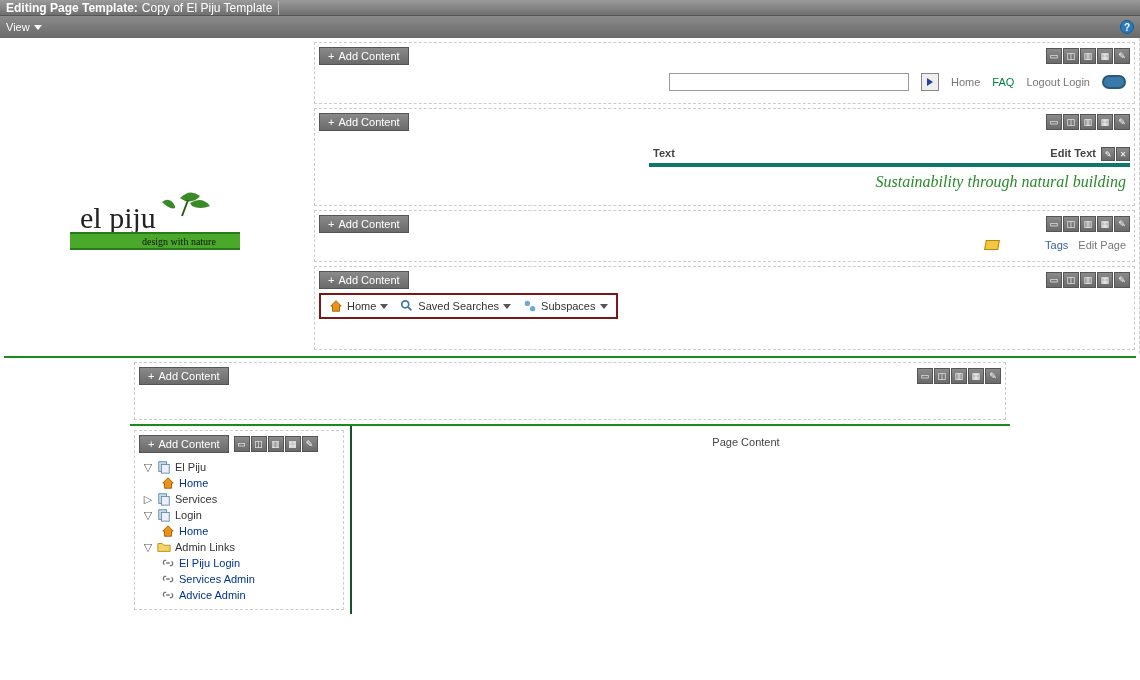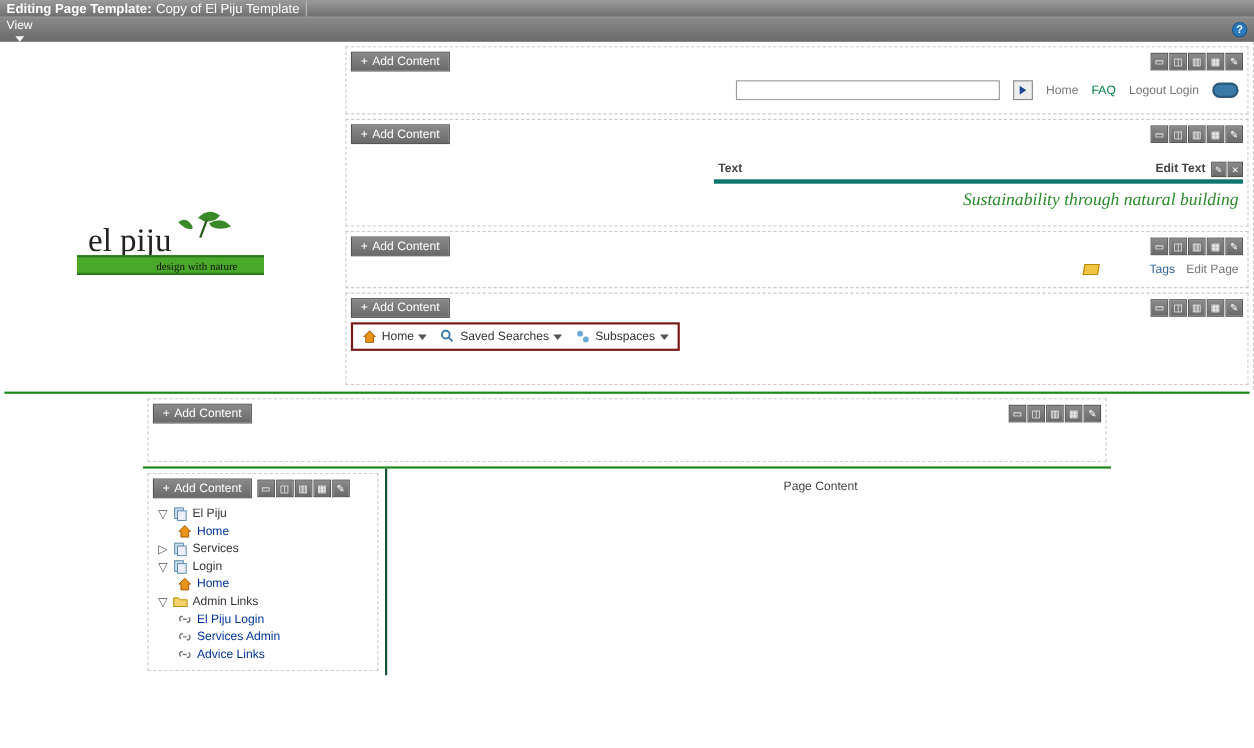--- a/index.html
+++ b/index.html
@@ -1,21 +1,21 @@
 <!DOCTYPE html>
 <html><head>
 <meta charset="utf-8">
 <style>
   * { box-sizing: border-box; margin: 0; padding: 0; }
   body { font-family: Tahoma, Arial, sans-serif; font-size: 11px; color: #333; background: #fff; width: 1140px; }
   .titlebar { background: linear-gradient(#9a9a9a, #6f6f6f); height: 16px; display: flex; align-items: center; padding: 0 6px; color: #fff; font-size: 12px; border-bottom: 1px solid #555; }
   .titlebar .bold { font-weight: bold; margin-right: 4px; }
   .titlebar .sep { width:1px; height:14px; background:#bbb; margin-left:6px; }
   .toolbar { background: linear-gradient(#8a8a8a, #6a6a6a); height: 22px; display: flex; align-items: center; padding: 0 6px; color: #fff; position: relative; }
-  .toolbar .view { cursor: pointer; display: flex; align-items: center; gap: 4px; flex-direction: column; }
+  .toolbar .view { cursor: pointer; display: flex; align-items: center; gap: 4px; }
   .toolbar .help { margin-left: auto; width: 14px; height: 14px; border-radius: 50%; background: #2b7abf; color: #fff; display: flex; align-items: center; justify-content: center; font-size: 10px; font-weight: bold; cursor: pointer; border:1px solid #1a5a8a;}
   .caret { width: 0; height: 0; border-left: 4px solid transparent; border-right: 4px solid transparent; border-top: 5px solid #fff; }
   .caret-dk { border-top-color: #555; }
 
   .main { display: flex; }
   .leftcol { width: 310px; min-width: 310px; }
   .rightcol { flex: 1; border-right: 1px dashed #ccc; }
 
   .logo-wrap { padding: 10px; display:flex; flex-direction:column; align-items:center; margin-top:140px;}
 
@@ -297,21 +297,21 @@
         <div class="node leaf">
           <svg class="icon" viewBox="0 0 16 16">
               <path d="M4 10 a3 3 0 0 1 0-5 l2 0 M12 6 a3 3 0 0 1 0 5 l-2 0 M6 8 L10 8" stroke="#777" stroke-width="1.5" fill="none"></path>
             </svg>
           <span class="node-link">Services Admin</span>
         </div>
         <div class="node leaf">
           <svg class="icon" viewBox="0 0 16 16">
               <path d="M4 10 a3 3 0 0 1 0-5 l2 0 M12 6 a3 3 0 0 1 0 5 l-2 0 M6 8 L10 8" stroke="#777" stroke-width="1.5" fill="none"></path>
             </svg>
-          <span class="node-link">Advice Links</span>
+          <span class="node-link">Advice Admin</span>
         </div>
       </div>
     </div>
   </div>
   <div class="content-col">
     <span>Page Content</span>
   </div>
 </div>
 
 </body></html>

